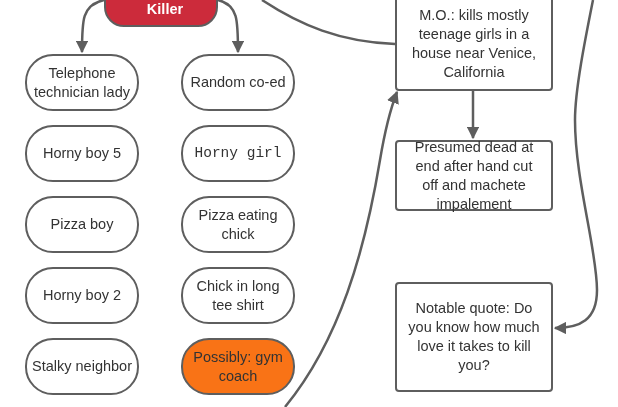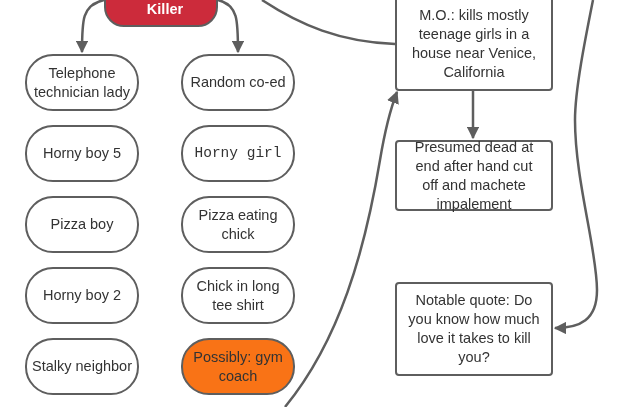--- a/index.html
+++ b/index.html
@@ -85,15 +85,15 @@
 <div class="node pill pink" style="left:181px;top:338px;">
   <span>Possibly: gym coach</span>
 </div>
 
 <div class="node rect" style="left:395px;top:-4px;height:95px;">
   <span>M.O.: kills mostly teenage girls in a house near Venice, California</span>
 </div>
 <div class="node rect" style="left:395px;top:140px;height:71px;">
   <span>Presumed dead at end after hand cut off and machete impalement</span>
 </div>
-<div class="node rect" style="left:395px;top:282px;height:94px;">
+<div class="node rect" style="left:395px;top:282px;height:110px;">
   <span>Notable quote: Do you know how much love it takes to kill you?</span>
 </div>
 
 </body></html>

